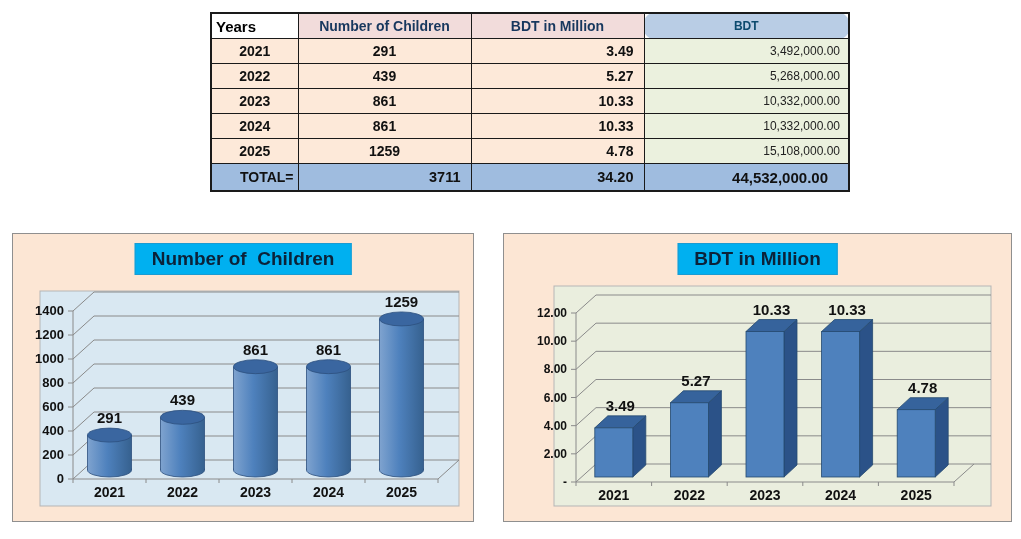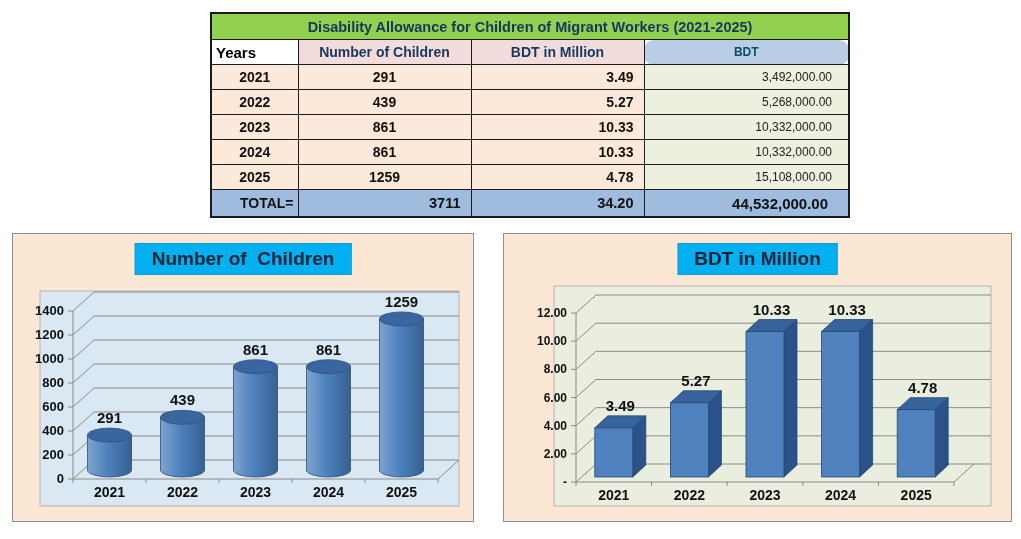--- a/index.html
+++ b/index.html
@@ -14,21 +14,21 @@
   #report-table .title-row td{height:25px;background:#92D050;color:#17375E;font-weight:bold;
     font-size:14.5px;text-align:center;}
   #report-table .head-row th{height:24px;font-weight:bold;font-size:14px;}
   #report-table .head-row .h-years{background:#ffffff;color:#000;text-align:left;font-size:15px;}
   #report-table .head-row .h-children,#report-table .head-row .h-million{background:#F2DCDB;color:#17375E;}
   #report-table .head-row .h-bdt{background:#B9CDE5;color:#0c4a6e;font-size:12px;border-radius:10px;}
   #report-table .data-row td{height:24px;font-weight:bold;font-size:14px;}
   #report-table .data-row .c-year{text-align:center;}
   #report-table .data-row .c-children{text-align:center;}
   #report-table .data-row .c-million{text-align:right;padding-right:10px;}
-  #report-table .data-row .c-bdt{text-align:right;padding-right:16px;font-weight:normal;
+  #report-table .data-row .c-bdt{text-align:right;padding-right:8px;font-weight:normal;
     font-size:12px;background:#EBF1DE;color:#222;}
   #report-table .data-row:nth-of-type(1) .c-year,
   #report-table .data-row:nth-of-type(1) .c-children,
   #report-table .data-row:nth-of-type(1) .c-million{background:#EBF1DE;}
   #report-table .data-row:nth-of-type(n+2) .c-year,
   #report-table .data-row:nth-of-type(n+2) .c-children,
   #report-table .data-row:nth-of-type(n+2) .c-million{background:#FDE9D9;}
   #report-table .total-row td{height:26px;background:#9FBCDF;font-weight:bold;}
   #report-table .total-row .t-label{text-align:right;font-size:14px;}
   #report-table .total-row .t-children,#report-table .total-row .t-million{text-align:right;
@@ -56,23 +56,20 @@
 <div id="stage">
 
   <table id="report-table">
     <colgroup>
       <col style="width:87px">
         <col style="width:173px">
         <col style="width:173px">
         <col style="width:205px">
     </colgroup>
     <tbody>
-      <tr class="title-row">
-        <td colspan="4">Disability Allowance for Children of Migrant Workers (2021-2025)</td>
-      </tr>
       <tr class="head-row">
         <th class="h-years">Years</th>
         <th class="h-children ws-pre">Number of  Children</th>
         <th class="h-million">BDT in Million</th>
         <th class="h-bdt">BDT</th>
       </tr>
       <tr class="data-row">
         <td class="c-year">2021</td>
         <td class="c-children">291</td>
         <td class="c-million">3.49</td>

